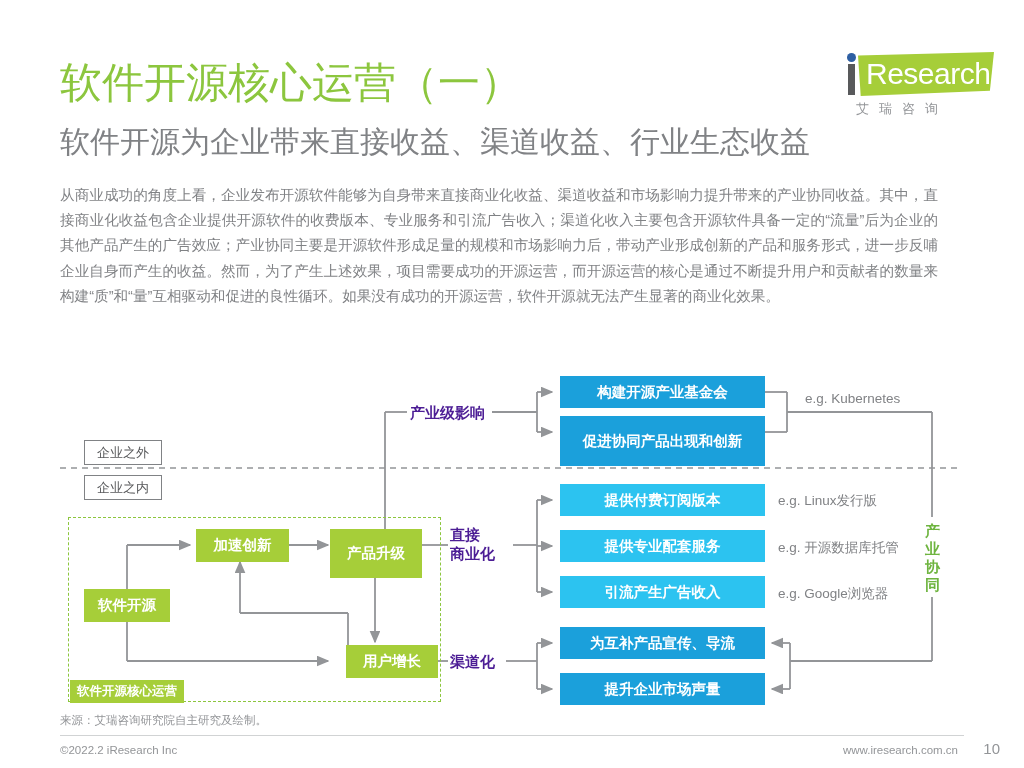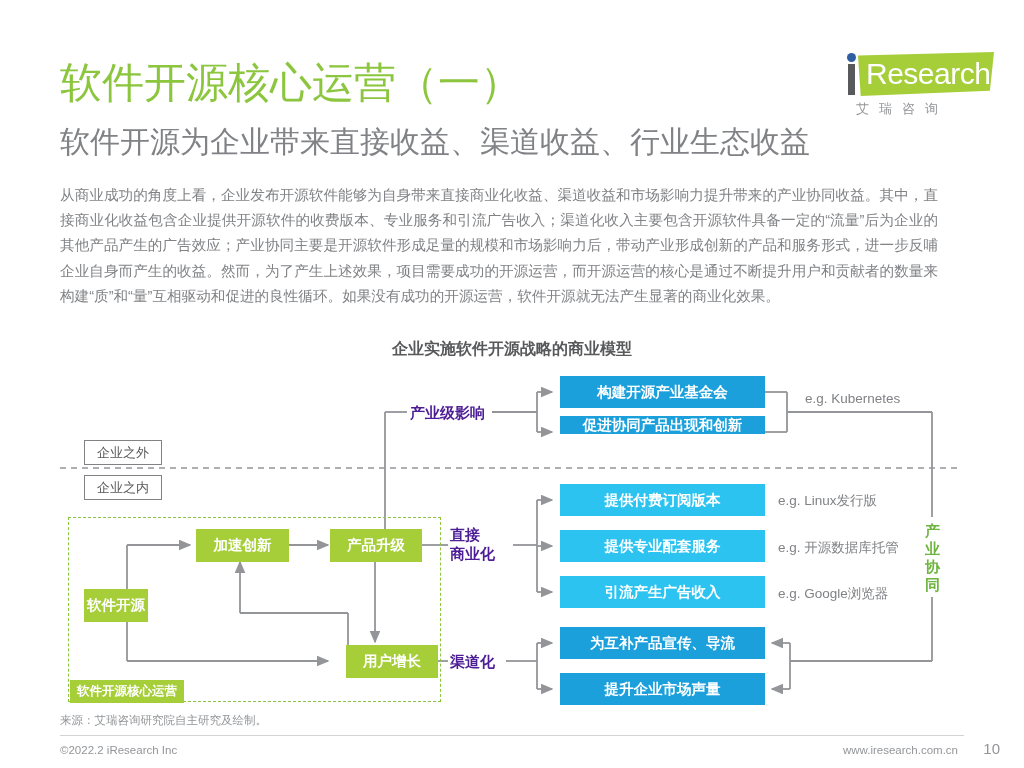--- a/index.html
+++ b/index.html
@@ -152,21 +152,20 @@
   <div class="logo">
     <div class="logo-green"></div>
     <div class="logo-i-stem"></div>
     <div class="logo-i-dot"></div>
     <div class="logo-research">Research</div>
     <div class="logo-cn">艾瑞咨询</div>
   </div>
 
   <div class="body-par">从商业成功的角度上看，企业发布开源软件能够为自身带来直接商业化收益、渠道收益和市场影响力提升带来的产业协同收益。其中，直接商业化收益包含企业提供开源软件的收费版本、专业服务和引流广告收入；渠道化收入主要包含开源软件具备一定的“流量”后为企业的其他产品产生的广告效应；产业协同主要是开源软件形成足量的规模和市场影响力后，带动产业形成创新的产品和服务形式，进一步反哺企业自身而产生的收益。然而，为了产生上述效果，项目需要成功的开源运营，而开源运营的核心是通过不断提升用户和贡献者的数量来构建“质”和“量”互相驱动和促进的良性循环。如果没有成功的开源运营，软件开源就无法产生显著的商业化效果。</div>
 
-  <div class="chart-title">企业实施软件开源战略的商业模型</div>
 
   <div class="diagram">
 
     <svg width="1024" height="768">
       <defs>
         <marker id="ah" markerWidth="7" markerHeight="7" refX="6.2" refY="3" orient="auto">
           <path d="M0,0 L7,3 L0,6 z" fill="#939598"></path>
         </marker>
       </defs>
       <g stroke="#939598" stroke-width="1.8" fill="none">
@@ -226,27 +225,27 @@
     <div class="tag-box" style="left:84px; top:440px; width:78px; height:25px;">
       <span>企业之外</span>
     </div>
     <div class="tag-box" style="left:84px; top:475px; width:78px; height:25px;">
       <span>企业之内</span>
     </div>
 
     <div class="dashed-region" style="left:68px; top:517px; width:373px; height:185px;"></div>
     <div class="core-tag" style="left:70px; top:680px;">软件开源核心运营</div>
 
-    <div class="box box-green" style="left:84px; top:589px; width:64px; height:33px;">
+    <div class="box box-green" style="left:84px; top:589px; width:86px; height:33px;">
       <span>软件开源</span>
     </div>
     <div class="box box-green" style="left:196px; top:529px; width:93px; height:33px;">
       <span>加速创新</span>
     </div>
-    <div class="box box-green" style="left:330px; top:529px; width:92px; height:33px;">
+    <div class="box box-green" style="left:330px; top:529px; width:92px; height:49px;">
       <span>产品升级</span>
     </div>
     <div class="box box-green" style="left:330px; top:645px; width:92px; height:33px;margin-left:16px;">
       <span>用户增长</span>
     </div>
 
     <div class="glabel" style="left:410px; top:403px; width:84px;">
       <span>产业级影响</span>
     </div>
     <div class="glabel" style="left:450px; top:525px; width:62px;">
@@ -260,21 +259,21 @@
     <div class="glabel-vert" style="left:924px; top:519px;">
       <span>产</span><br>
       <span>业</span><br>
       <span>协</span><br>
       <span>同</span>
     </div>
 
     <div class="box box-blue-dark" style="left:560px; top:376px; width:205px; height:32px;">
       <span>构建开源产业基金会</span>
     </div>
-    <div class="box box-blue-dark" style="left:560px; top:416px; width:205px; height:18px;">
+    <div class="box box-blue-dark" style="left:560px; top:416px; width:205px; height:50px;">
       <span>促进协同产品出现和创新</span>
     </div>
     <div class="box box-blue-light" style="left:560px; top:484px; width:205px; height:32px;">
       <span>提供付费订阅版本</span>
     </div>
     <div class="box box-blue-light" style="left:560px; top:576px; width:205px; height:32px;">
       <span>引流产生广告收入</span>
     </div>
     <div class="box box-blue-light" style="left:560px; top:530px; width:205px; height:32px;">
       <span>提供专业配套服务</span>

